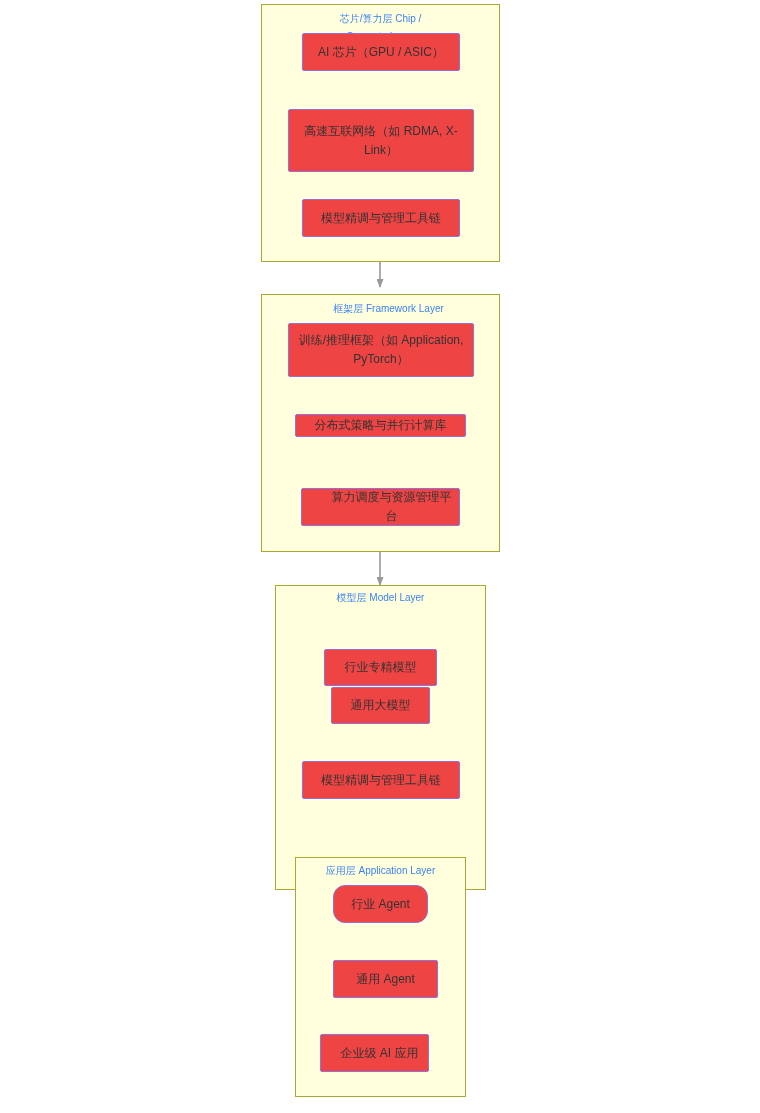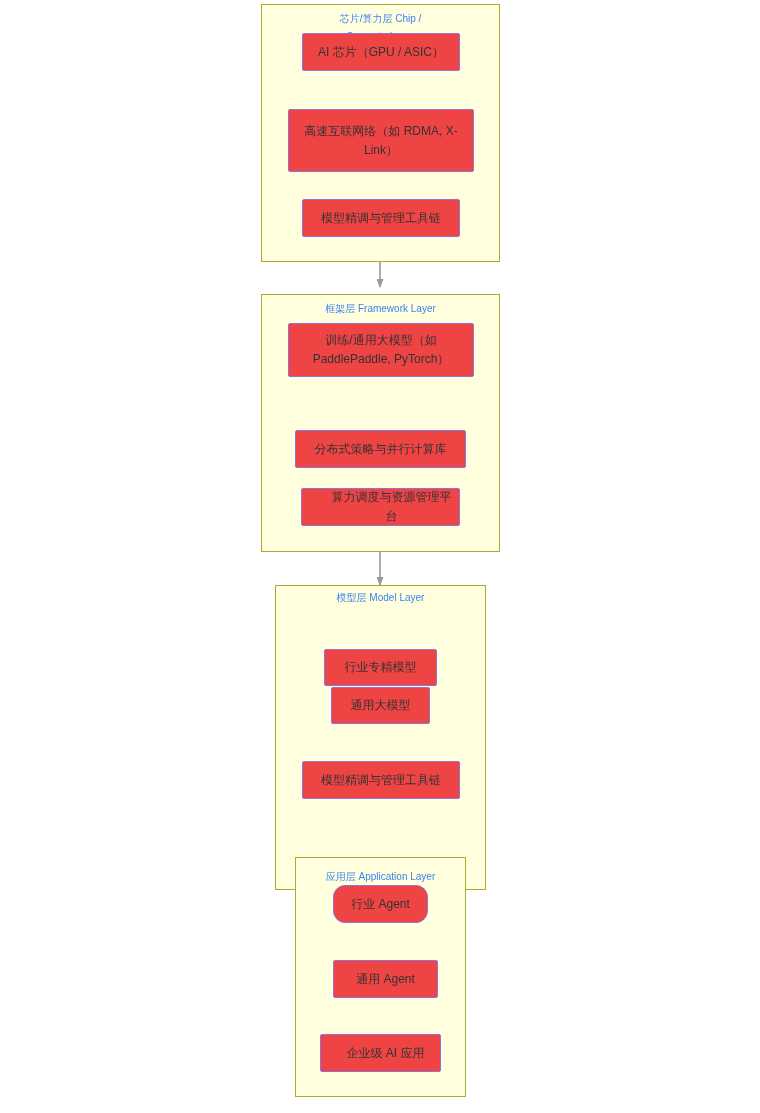--- a/index.html
+++ b/index.html
@@ -104,30 +104,30 @@
 
   <div class="node" style="left:288px; top:109px; width:186px; height:63px;">
     <span>高速互联网络（如 RDMA, X-Link）</span>
   </div>
 
   <div class="node" style="left:302px; top:199px; width:158px; height:38px;">
     <span>模型精调与管理工具链</span>
   </div>
 
   <div class="cluster" style="left:261px; top:294px; width:239px; height:258px;">
-    <div class="cluster-title" style="top:5px;">
+    <div class="cluster-title" style="top:5px;padding-left:8px;">
       <span style="display: block;">框架层 Framework Layer</span>
     </div>
   </div>
 
   <div class="node" style="left:288px; top:323px; width:186px; height:54px;">
-    <span>训练/通用大模型（如 PaddlePaddle, PyTorch）</span>
+    <span>训练/推理框架（如 Application, PyTorch）</span>
   </div>
 
-  <div class="node" style="left:295px; top:430px; width:171px; height:38px;">
+  <div class="node" style="left:295px; top:414px; width:171px; height:23px;">
     <span>分布式策略与并行计算库</span>
   </div>
 
   <div class="node" style="left:301px; top:488px; width:159px; height:38px;padding-left:28px;">
     <span>算力调度与资源管理平台</span>
   </div>
 
   <div class="cluster" style="left:275px; top:585px; width:211px; height:305px;">
     <div class="cluster-title" style="top:3px;">
       <span style="display: block;">模型层 Model Layer</span>
@@ -140,30 +140,30 @@
 
   <div class="node" style="left:331px; top:687px; width:99px; height:37px;">
     <span>通用大模型</span>
   </div>
 
   <div class="node" style="left:302px; top:761px; width:158px; height:38px;">
     <span>模型精调与管理工具链</span>
   </div>
 
   <div class="cluster" style="left:295px; top:857px; width:171px; height:240px;">
-    <div class="cluster-title" style="top:4px;margin-top:6px;">
+    <div class="cluster-title" style="top:4px;">
       <span style="display: block;">应用层 Application Layer</span>
     </div>
   </div>
 
   <div class="node" style="left:333px; top:885px; width:95px; height:38px;border-radius:12px;">
     <span>行业 Agent</span>
   </div>
 
   <div class="node" style="left:333px; top:960px; width:105px; height:38px;">
     <span>通用 Agent</span>
   </div>
 
-  <div class="node" style="left:320px; top:1034px; width:121px; height:38px;padding-left:16px;">
+  <div class="node" style="left:320px; top:1034px; width:109px; height:38px;padding-left:16px;">
     <span>企业级 AI 应用</span>
   </div>
 
 </div>
 
 </body></html>

